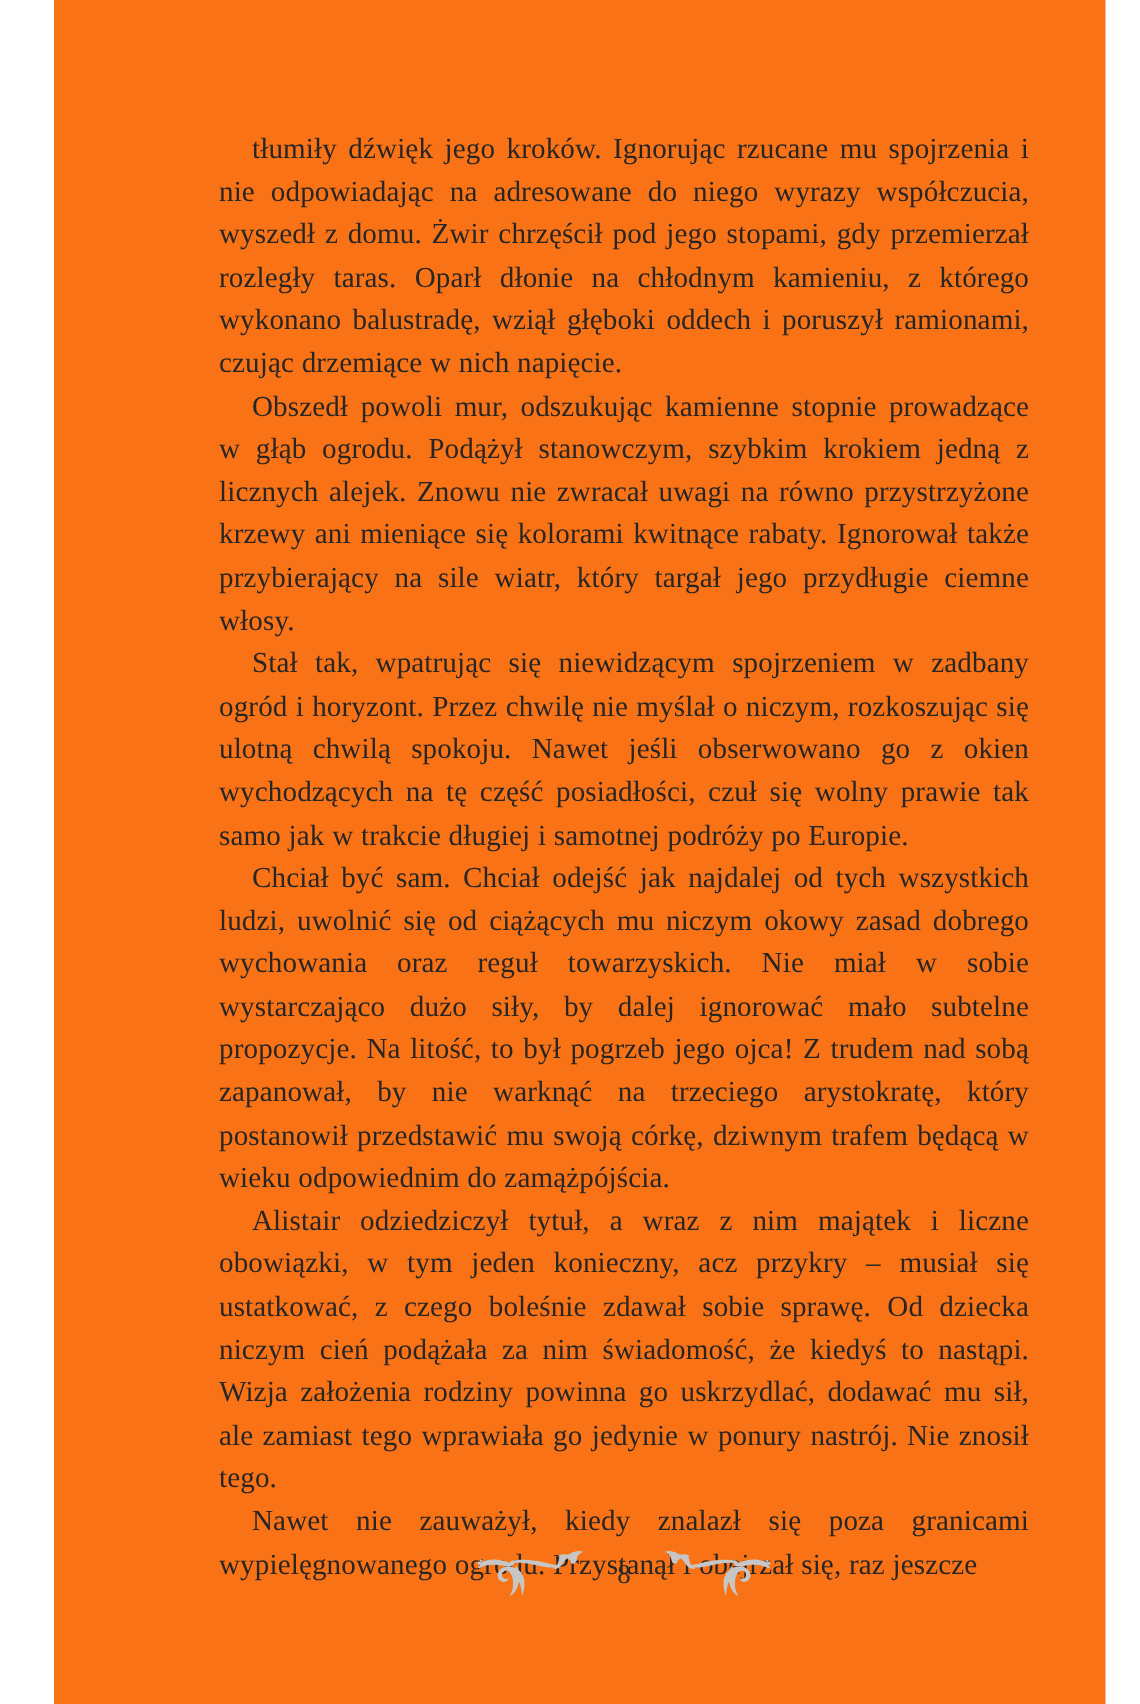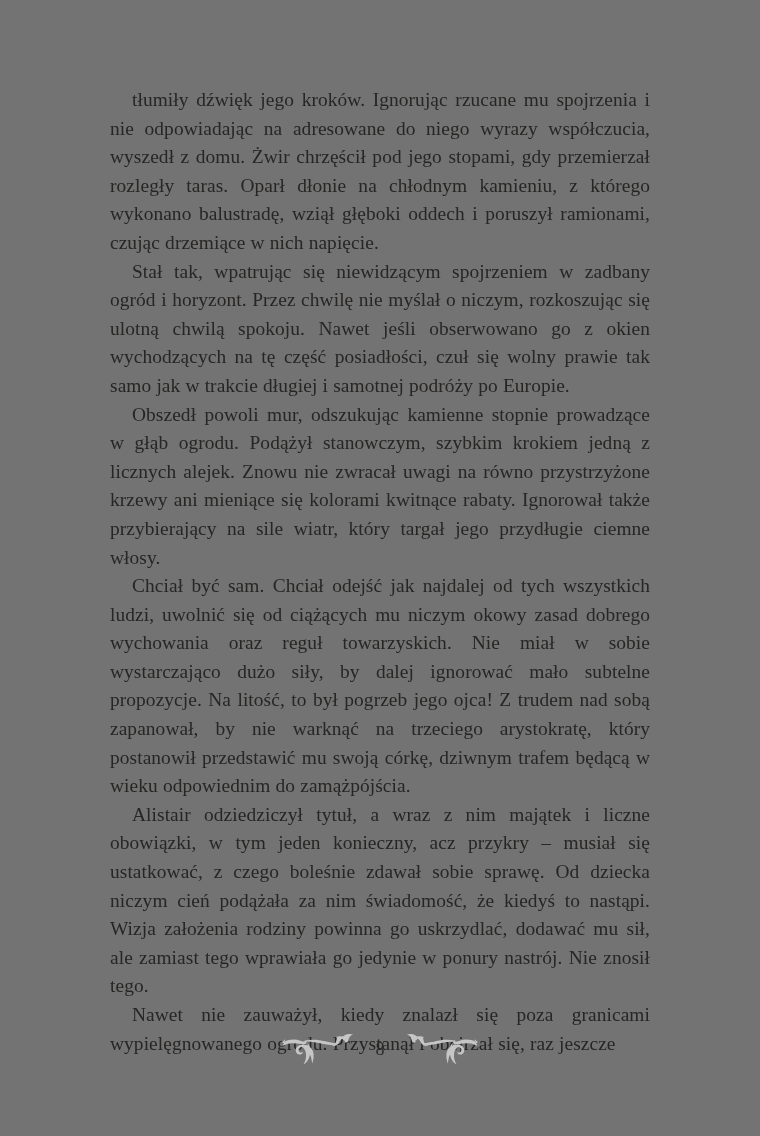--- a/index.html
+++ b/index.html
@@ -10,24 +10,25 @@
   body {
     width: 760px;
     height: 1136px;
     background: #ffffff;
     font-family: "Liberation Serif", "DejaVu Serif", serif;
     overflow: hidden;
   }
 
   .page {
     position: relative;
-    width: 760px;
+    width: 701px;
     height: 1136px;
-    background: #737373;
+    background: #f97316;
     box-sizing: border-box;
+    margin-left: 36px;
   }
 
   .text-column {
     position: absolute;
     left: 110px;
     top: 86px;
     width: 540px;
     color: #272625;
   }
 
@@ -86,22 +87,22 @@
     padding: 0 2px;
   }
 </style>
 </head>
 <body>
 
 <div class="page">
 
   <div class="text-column">
     <p class="body-paragraph">tłumiły dźwięk jego kroków. Ignorując rzucane mu spojrzenia i nie odpowiadając na adresowane do niego wyrazy współczucia, wyszedł z domu. Żwir chrzęścił pod jego stopami, gdy przemierzał rozległy taras. Oparł dłonie na chłodnym kamieniu, z którego wykonano balustradę, wziął głęboki oddech i poruszył ramionami, czując drzemiące w nich napięcie.</p>
+    <p class="body-paragraph">Obszedł powoli mur, odszukując kamienne stopnie prowadzące w głąb ogrodu. Podążył stanowczym, szybkim krokiem jedną z licznych alejek. Znowu nie zwracał uwagi na równo przystrzyżone krzewy ani mieniące się kolorami kwitnące rabaty. Ignorował także przybierający na sile wiatr, który targał jego przydługie ciemne włosy.</p>
     <p class="body-paragraph">Stał tak, wpatrując się niewidzącym spojrzeniem w zadbany ogród i horyzont. Przez chwilę nie myślał o niczym, rozkoszując się ulotną chwilą spokoju. Nawet jeśli obserwowano go z okien wychodzących na tę część posiadłości, czuł się wolny prawie tak samo jak w trakcie długiej i samotnej podróży po Europie.</p>
-    <p class="body-paragraph">Obszedł powoli mur, odszukując kamienne stopnie prowadzące w głąb ogrodu. Podążył stanowczym, szybkim krokiem jedną z licznych alejek. Znowu nie zwracał uwagi na równo przystrzyżone krzewy ani mieniące się kolorami kwitnące rabaty. Ignorował także przybierający na sile wiatr, który targał jego przydługie ciemne włosy.</p>
     <p class="body-paragraph">Chciał być sam. Chciał odejść jak najdalej od tych wszystkich ludzi, uwolnić się od ciążących mu niczym okowy zasad dobrego wychowania oraz reguł towarzyskich. Nie miał w sobie wystarczająco dużo siły, by dalej ignorować mało subtelne propozycje. Na litość, to był pogrzeb jego ojca! Z trudem nad sobą zapanował, by nie warknąć na trzeciego arystokratę, który postanowił przedstawić mu swoją córkę, dziwnym trafem będącą w wieku odpowiednim do zamążpójścia.</p>
     <p class="body-paragraph">Alistair odziedziczył tytuł, a wraz z nim majątek i liczne obowiązki, w tym jeden konieczny, acz przykry – musiał się ustatkować, z czego boleśnie zdawał sobie sprawę. Od dziecka niczym cień podążała za nim świadomość, że kiedyś to nastąpi. Wizja założenia rodziny powinna go uskrzydlać, dodawać mu sił, ale zamiast tego wprawiała go jedynie w ponury nastrój. Nie znosił tego.</p>
     <p class="body-paragraph continues">Nawet nie zauważył, kiedy znalazł się poza granicami wypielęgnowanego ogrodu. Przystanął i obejrzał się, raz jeszcze</p>
   </div>
 
   <div class="footer">
 
     <span class="ornament left">
       <svg viewBox="0 0 74 38" xmlns="http://www.w3.org/2000/svg" aria-hidden="true">
         <g fill="currentColor">

